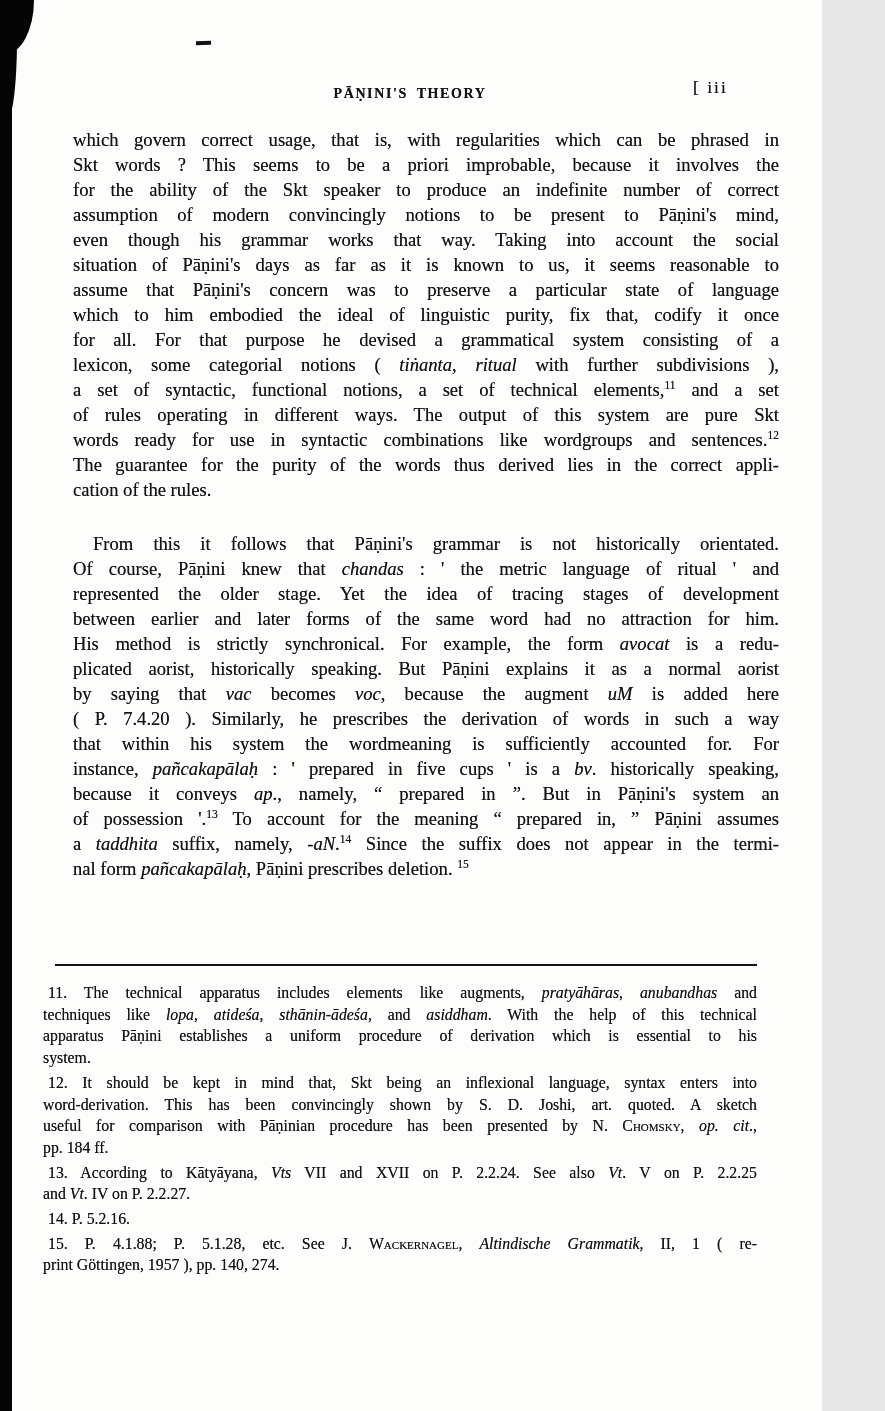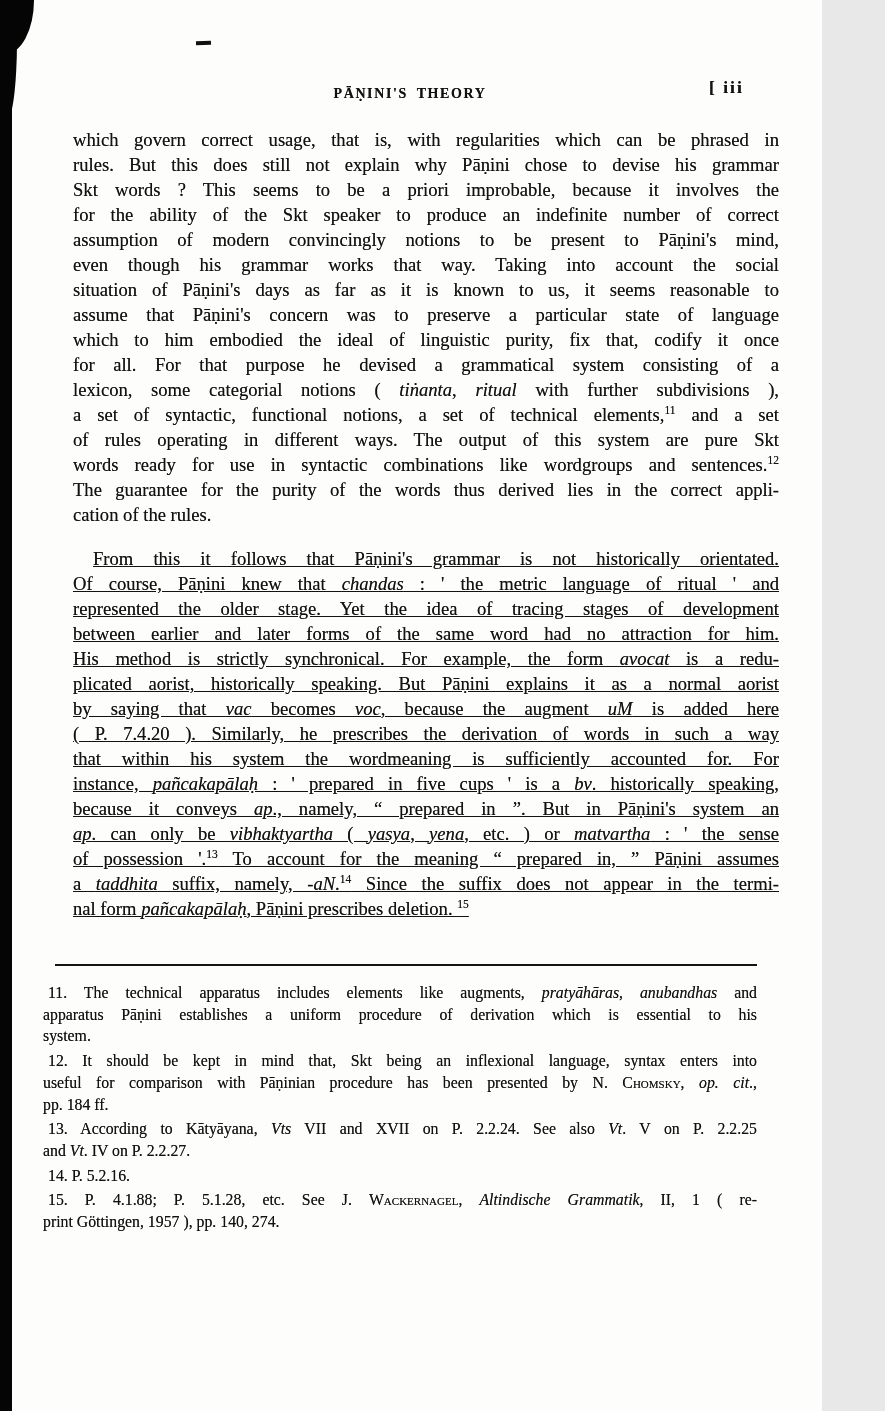--- a/index.html
+++ b/index.html
@@ -17,28 +17,28 @@
   .scan-blob2 { position:absolute; left:0; top:40px; width:17px; height:80px; background:#050505;
                 border-bottom-right-radius:60% 100%; }
   .scan-dash { position:absolute; left:196px; top:41px; width:15px; height:4px; background:#111;
                transform:rotate(-2deg); }
   
   .header { position:absolute; left:57px; top:86px; width:706px; height:22px; }
   .running-title {
     position:absolute; left:0; right:0; text-align:center;
     font-size:14px; font-weight:bold; letter-spacing:1.6px; word-spacing:4px;
   }
-  .folio { position:absolute; left:652px; top:-9px; font-size:17.5px; letter-spacing:2px;font-weight:bold; }
+  .folio { position:absolute; left:636px; top:-9px; font-size:17.5px; letter-spacing:2px; }
   
   .body-text {
     position:absolute; left:73px; top:127px; width:706px;
     font-size:18.6px; line-height:25px;
   }
   .para { margin:0; }
-  .para + .para { margin-top:19px;text-decoration:underline; }
+  .para + .para { margin-top:29px; }
   .para.indent .line:first-child { text-indent:20px; }
   .line { text-align:justify; text-align-last:justify; white-space:normal; }
   .line.last { text-align-last:left; }
   sup { font-size:0.62em; line-height:0; vertical-align:super; letter-spacing:0; }
   i { font-style:italic; }
   .sc { font-variant:small-caps; }
   
   .fn-rule { position:absolute; left:55px; top:964px; width:702px; height:2px;
              background:#141414; border:none; }
   
@@ -60,21 +60,20 @@
   <div class="scan-dash"></div>
 
   <div class="header">
     <div class="running-title">PĀṆINI'S THEORY</div>
     <div class="folio">[ iii</div>
   </div>
 
   <div class="body-text">
       <div class="para">
         <div class="line">which govern correct usage, that is, with regularities which can be phrased in</div>
-        <div class="line">rules.  But this does still not explain why Pāṇini chose to devise his grammar</div>
         <div class="line">Skt words ?  This seems to be a priori improbable, because it involves the</div>
         <div class="line">for the ability of the Skt speaker to produce an indefinite number of correct</div>
         <div class="line">assumption of modern convincingly notions to be present to Pāṇini's mind,</div>
         <div class="line">even though his grammar works that way.  Taking into account the social</div>
         <div class="line">situation of Pāṇini's days as far as it is known to us, it seems reasonable to</div>
         <div class="line">assume that Pāṇini's concern was to preserve a particular state of language</div>
         <div class="line">which to him embodied the ideal of linguistic purity, fix that, codify it once</div>
         <div class="line">for all.  For that purpose he devised a grammatical system consisting of a</div>
         <div class="line">lexicon, some categorial notions ( <i>tiṅanta</i>, <i>ritual</i> with further subdivisions ),</div>
         <div class="line">a set of syntactic, functional notions, a set of technical elements,<sup>11</sup> and a set</div>
@@ -88,37 +87,38 @@
         <div class="line">Of course, Pāṇini knew that <i>chandas</i> : ' the metric language of ritual ' and</div>
         <div class="line">represented the older stage.  Yet the idea of tracing stages of development</div>
         <div class="line">between earlier and later forms of the same word had no attraction for him.</div>
         <div class="line">His method is strictly synchronical. For example, the form <i>avocat</i> is a redu-</div>
         <div class="line">plicated aorist, historically speaking. But Pāṇini explains it as a normal aorist</div>
         <div class="line">by saying that <i>vac</i> becomes <i>voc</i>, because the augment <i>uM</i> is added here</div>
         <div class="line">( P. 7.4.20 ).  Similarly, he prescribes the derivation of words in such a way</div>
         <div class="line">that within his system the wordmeaning is sufficiently accounted for.  For</div>
         <div class="line">instance, <i>pañcakapālaḥ</i> : ' prepared in five cups ' is a <i>bv</i>. historically speaking,</div>
         <div class="line">because it conveys <i>ap</i>., namely, “ prepared in ”.  But in Pāṇini's system an</div>
-        <div class="line"><i>ap</i>. can only be <i>vibhaktyartha</i> ( <i>yasya</i>, <i>yena</i>, etc. ) or <i>matvartha</i> : ' the sense</div>
         <div class="line">of possession '.<sup>13</sup>  To account for the meaning “ prepared in, ” Pāṇini assumes</div>
         <div class="line">a <i>taddhita</i> suffix, namely, -<i>aN</i>.<sup>14</sup>  Since the suffix does not appear in the termi-</div>
         <div class="line last">nal form <i>pañcakapālaḥ</i>, Pāṇini prescribes deletion. <sup>15</sup></div>
       </div>
     </div>
 
   <div class="fn-rule"></div>
 
   <div class="footnotes">
       <div class="fnote">
         <div class="line">11.  The technical apparatus includes elements like augments, <i>pratyāhāras</i>, <i>anubandhas</i> and</div>
+        <div class="line">techniques like <i>lopa</i>, <i>atideśa</i>, <i>sthānin-ādeśa</i>, and <i>asiddham</i>.  With the help of this technical</div>
         <div class="line">apparatus Pāṇini establishes a uniform procedure of derivation which is essential to his</div>
         <div class="line last">system.</div>
       </div>
       <div class="fnote">
         <div class="line">12.  It should be kept in mind that, Skt being an inflexional language, syntax enters into</div>
+        <div class="line">word-derivation.  This has been convincingly shown by S. D. Joshi, art. quoted.  A sketch</div>
         <div class="line">useful for comparison with Pāṇinian procedure has been presented by N. <span class="sc">Chomsky</span>, <i>op. cit</i>.,</div>
         <div class="line last">pp. 184 ff.</div>
       </div>
       <div class="fnote">
         <div class="line">13.  According to Kātyāyana, <i>Vts</i> VII and XVII on P. 2.2.24.  See also <i>Vt</i>. V on P. 2.2.25</div>
         <div class="line last">and <i>Vt</i>. IV on P. 2.2.27.</div>
       </div>
       <div class="fnote">
         <div class="line last">14.  P. 5.2.16.</div>
       </div>

